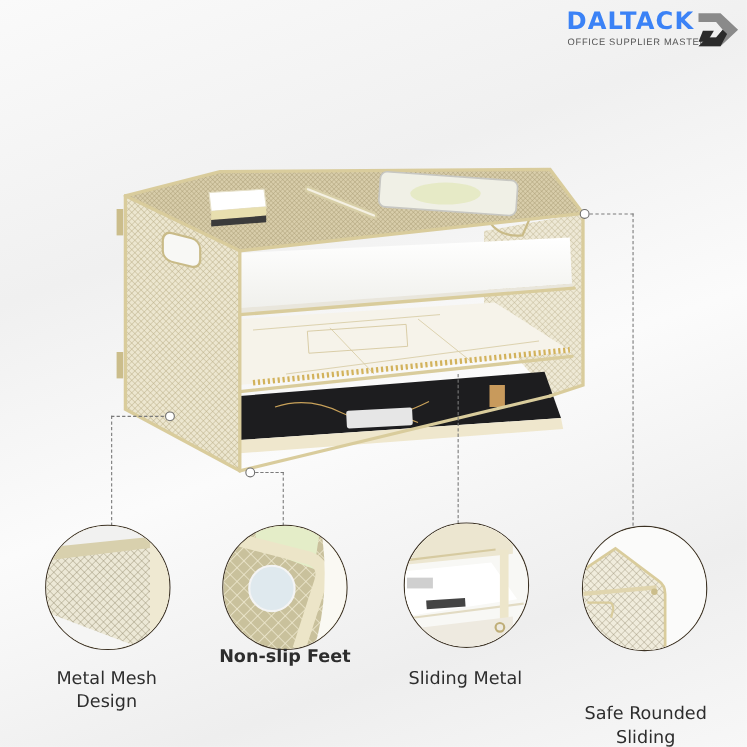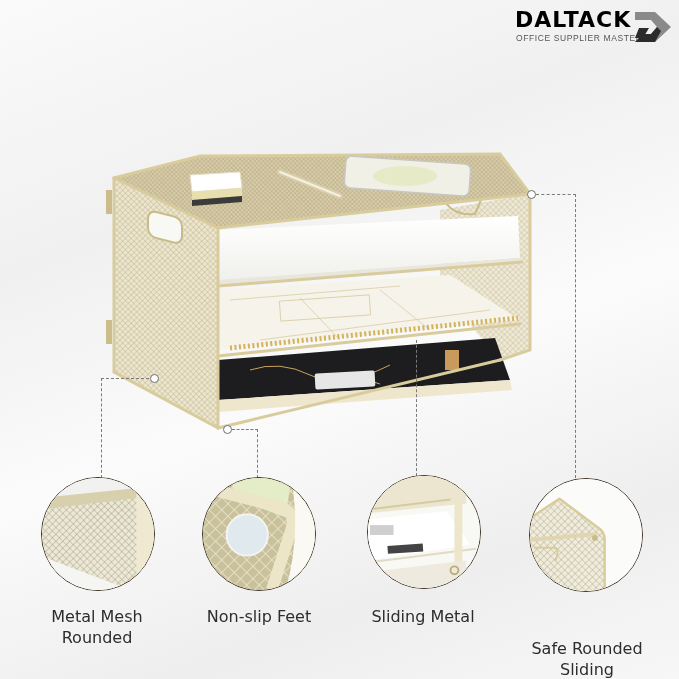--- a/index.html
+++ b/index.html
@@ -1,21 +1,21 @@
 <!DOCTYPE html>
 <html><head>
 <meta charset="utf-8">
 <style>
   html,body{margin:0;padding:0;}
   body{width:679px;height:679px;overflow:hidden;position:relative;
     background:linear-gradient(160deg,#fafafa 0%,#f0f0f0 30%,#fbfbfb 55%,#eeeeee 80%,#f7f7f7 100%);
     font-family:"Liberation Sans","DejaVu Sans",sans-serif;}
   .abs{position:absolute;}
   .logo{left:515px;top:8px;width:160px;height:40px;}
-  .logo-word{position:absolute;left:0;top:0;font-family:"DejaVu Sans",sans-serif;font-weight:bold;font-size:22px;letter-spacing:1px;color:#000000;line-height:24px;}
+  .logo-word{position:absolute;left:0;top:0;font-family:"DejaVu Sans",sans-serif;font-weight:bold;font-size:22px;letter-spacing:1px;color:#3b82f6;line-height:24px;}
   .logo-sub{position:absolute;left:1px;top:25px;font-size:8.5px;letter-spacing:0.6px;color:#555;white-space:nowrap;}
   .logo-mark{position:absolute;left:118px;top:2px;width:40px;height:34px;}
   .product{left:100px;top:150px;width:480px;height:300px;}
   .lead{position:absolute;border-color:#7a7a7a;border-style:dashed;border-width:0;}
   .dot{position:absolute;width:9px;height:9px;border:1px solid #6f6f6f;border-radius:50%;background:#fff;box-sizing:border-box;}
   .detail{position:absolute;width:114px;height:114px;border-radius:50%;border:1.6px solid #3d3325;overflow:hidden;background:#f7f3e6;box-sizing:border-box;}
   .detail svg{width:100%;height:100%;display:block;}
   .caption{position:absolute;width:160px;text-align:center;font-size:16px;line-height:21px;color:#2d2d2d;font-family:"DejaVu Sans",sans-serif;}
 </style>
 </head>
@@ -161,23 +161,23 @@
     <path d="M0 40 L30 20 L70 50 Q76 54 76 62 L76 114 L0 114 Z" fill="url(#m4)"></path>
     <path d="M0 40 L30 20 L70 50 Q76 54 76 62 L76 114" stroke="#d9cc9c" stroke-width="2.5" fill="none"></path>
     <path d="M0 62 L68 56" stroke="#e0d5ae" stroke-width="4"></path>
     <path d="M4 70 L24 70 Q28 70 28 76 L26 84" stroke="#d9cc9c" stroke-width="2" fill="none"></path>
     <circle cx="66" cy="60" r="3" fill="#cbbd8b"></circle>
   </svg>
 </div>
 
 <div class="caption" style="left:17px;top:606px;">
   <div>Metal Mesh</div>
-  <div>Rounded</div>
+  <div>Design</div>
 </div>
-<div class="caption" style="left:179px;top:606px;">
+<div class="caption" style="left:179px;top:586px;font-weight:bold;">
   <div>Non-slip Feet</div>
 </div>
 <div class="caption" style="left:343px;top:606px;">
   <div>Sliding Metal</div>
 </div>
 <div class="caption" style="left:507px;top:610px;margin-top:28px;">
   <div>Safe Rounded</div>
   <div>Sliding</div>
 </div>
 

